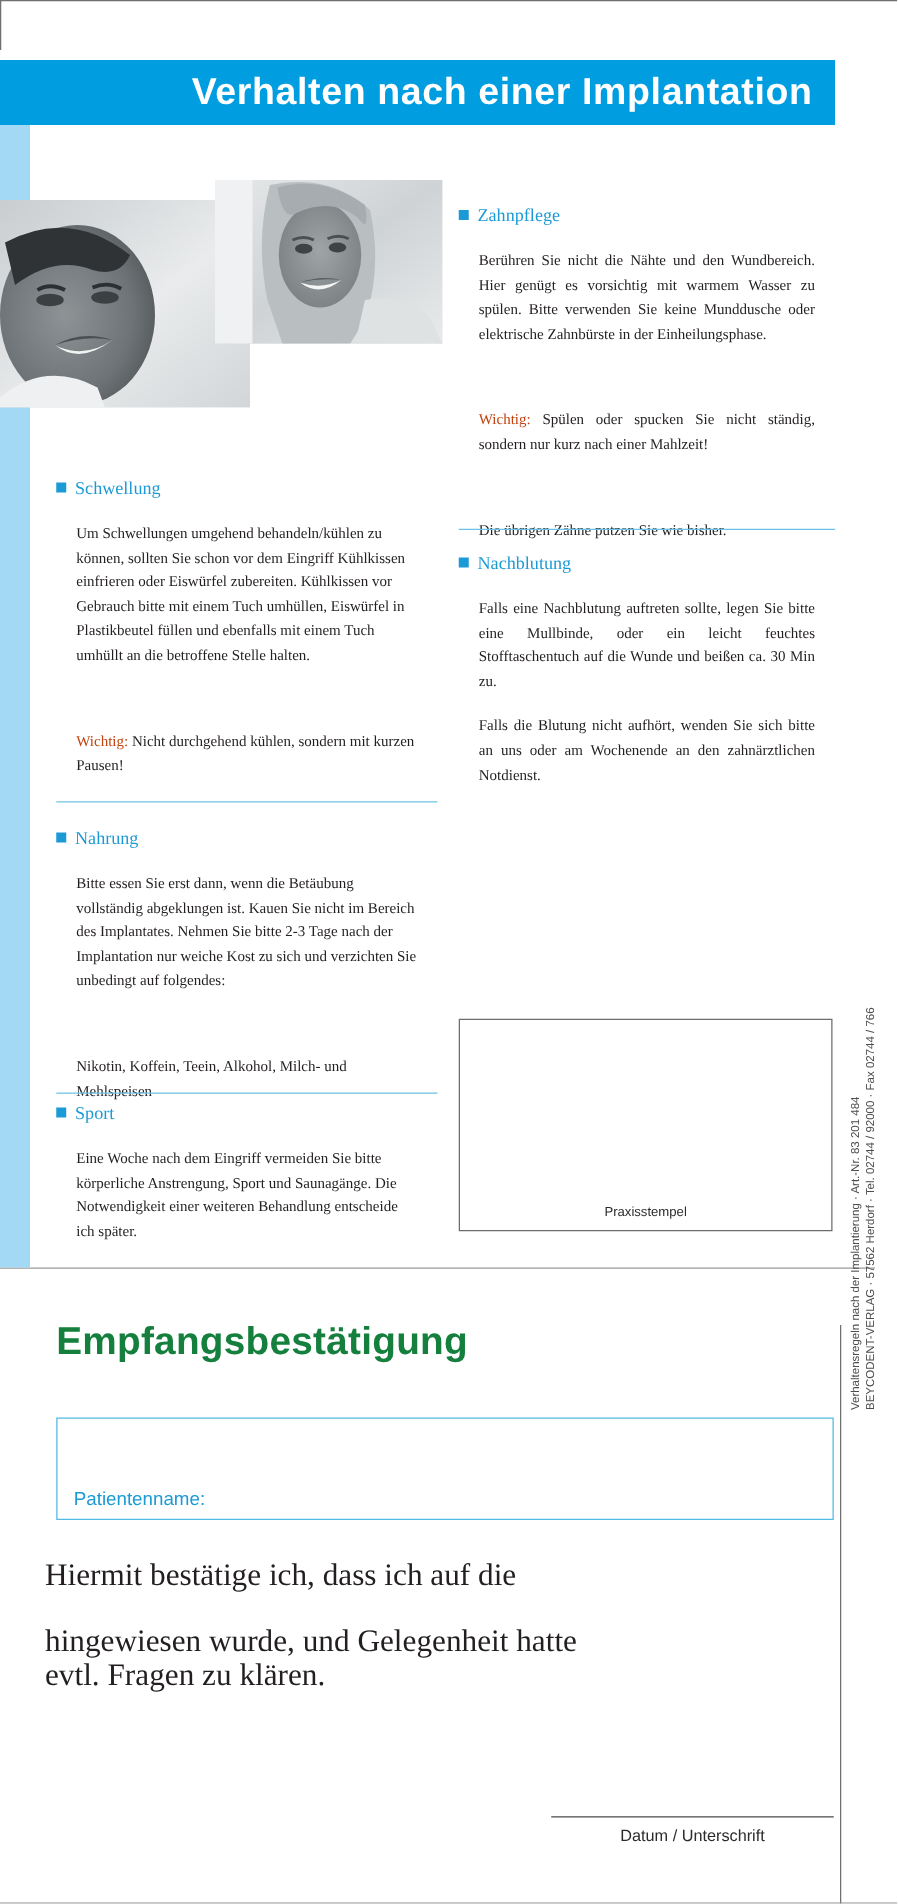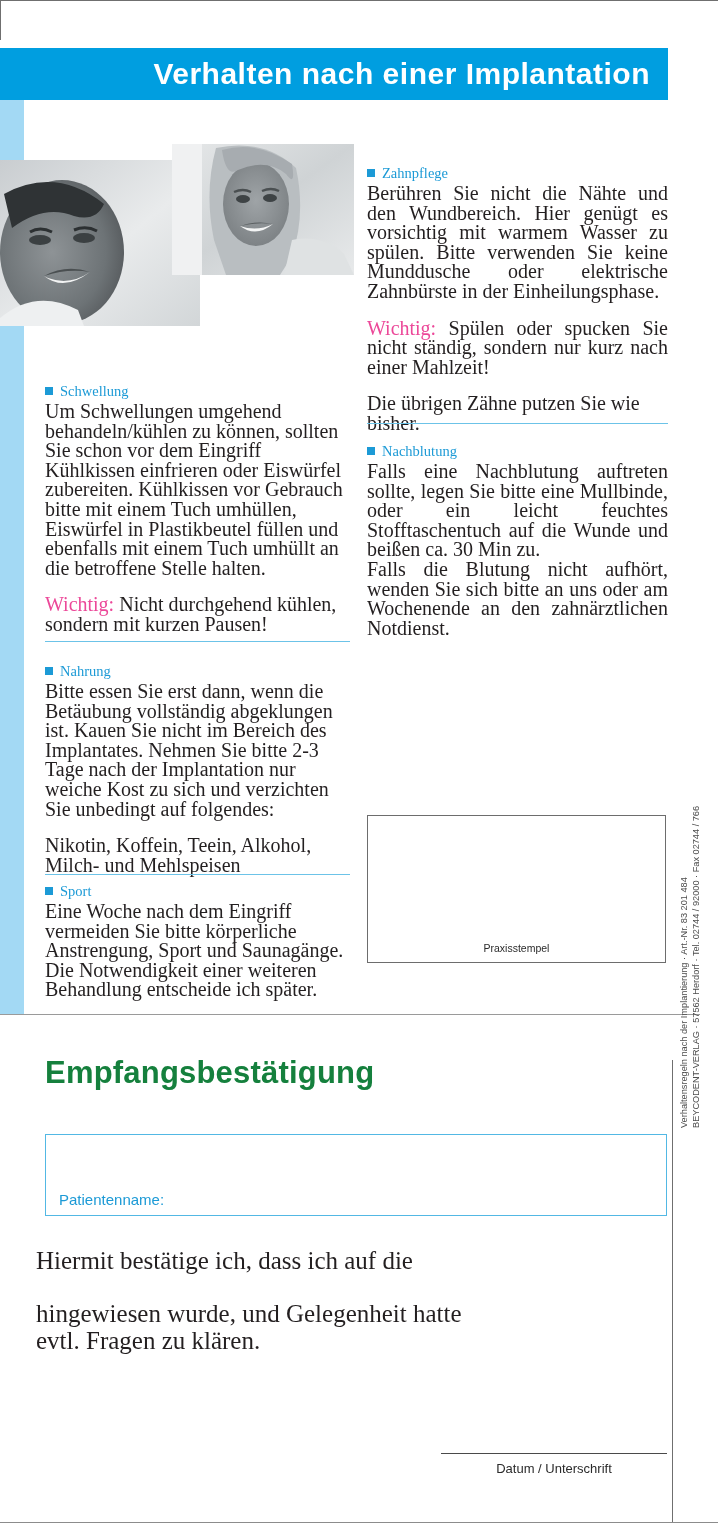--- a/index.html
+++ b/index.html
@@ -116,47 +116,47 @@
     font-family: "Liberation Serif", serif;
   }
   .sq {
     display: inline-block;
     width: 8px; height: 8px;
     background: #1c9ad6;
     margin-right: 7px;
     vertical-align: 1px;
   }
   p.body {
-    margin: 0;
-    font-size: 20px;
+    margin: 16px;
+    font-size: 12px;
     line-height: 19.6px;
     color: #231f20;
     font-family: "Liberation Serif", serif;
   }
   p.body.just {
     text-align: justify;
     text-align-last: left;
   }
   .wichtig {
-    color: #ec4899;
+    color: #c2410c;
   }
   .gap { height: 17px; }
 
   .hr-blue {
     height: 1px;
     background: #6cc3e8;
     width: 100%;
     margin: 0;
   }
 
   
   .stamp-box {
     position: absolute;
     left: 367px; top: 815px;
-    width: 299px; height: 148px;
+    width: 299px; height: 170px;
     border: 1px solid #6d6d6d;
     box-sizing: border-box;
   }
   .stamp-label {
     position: absolute;
     left: 0; bottom: 8px;
     width: 100%;
     text-align: center;
     font-family: "Liberation Sans", sans-serif;
     font-size: 10.5px;

